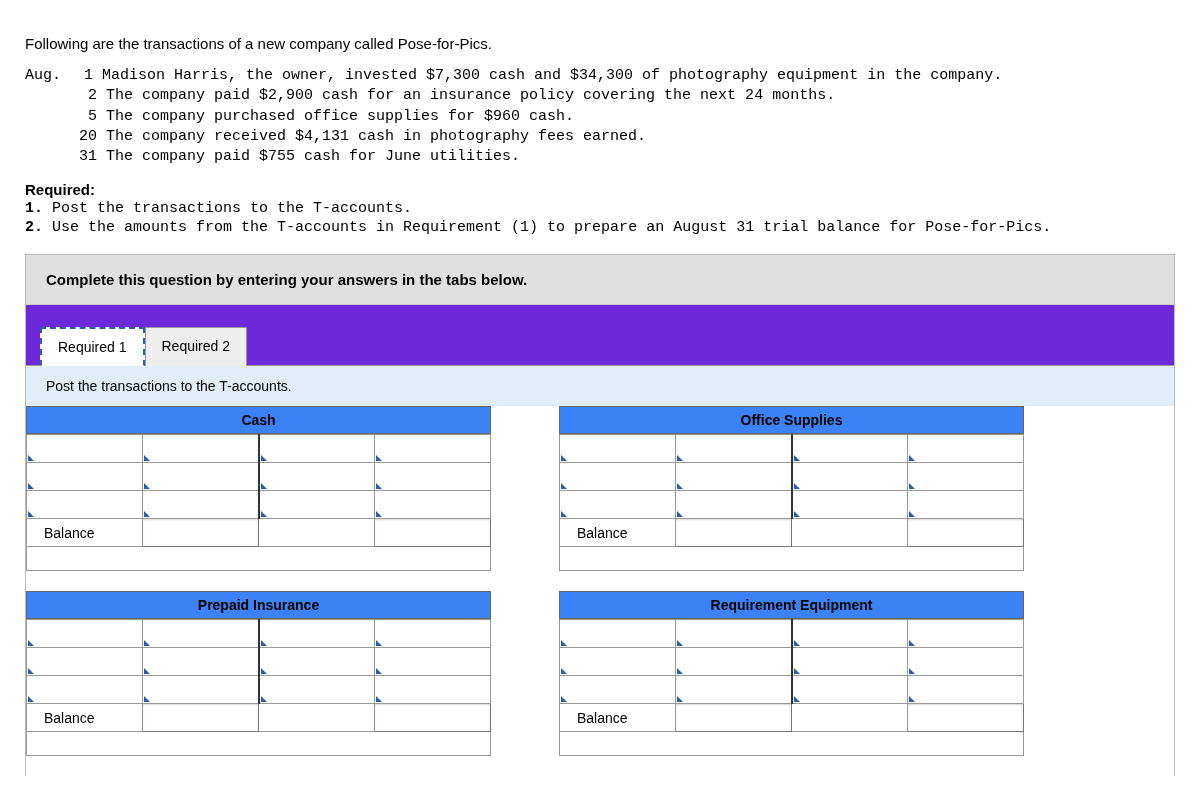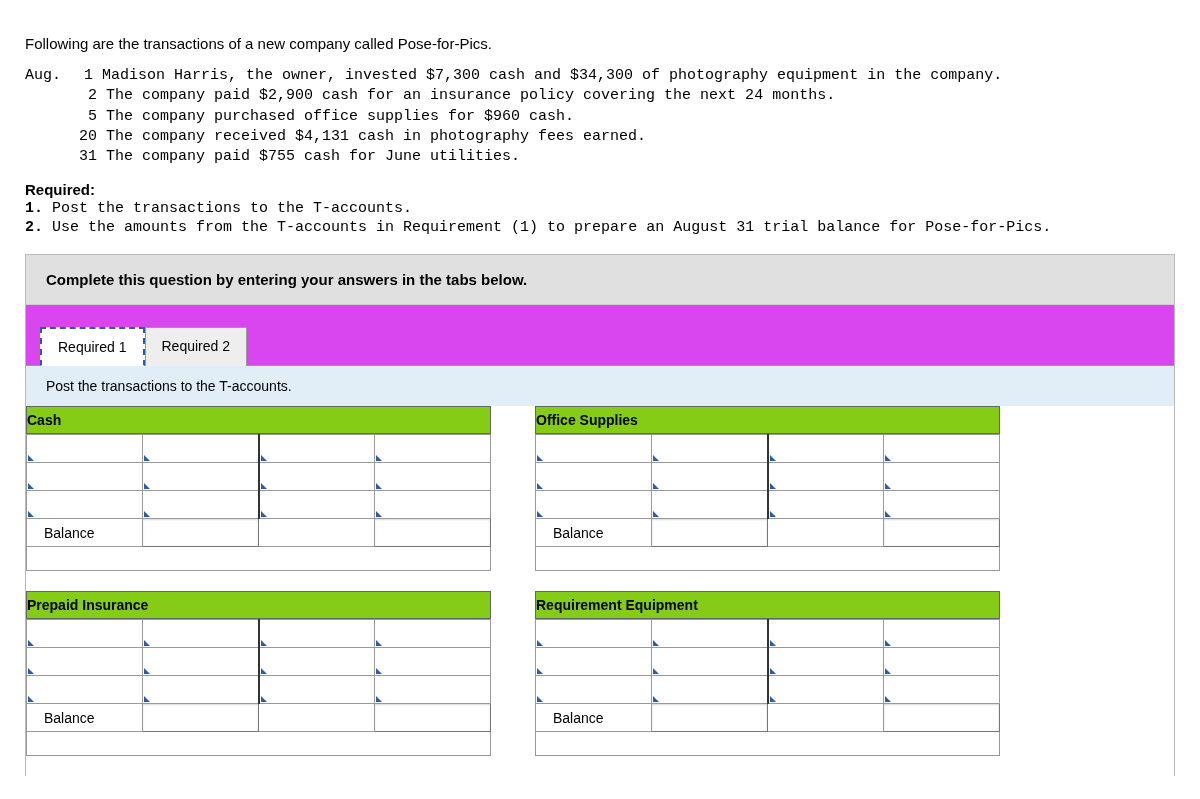--- a/index.html
+++ b/index.html
@@ -32,21 +32,21 @@
   }
   .instr-bar {
     background: #e0e0e0;
     padding: 16px 20px;
     font-weight: bold;
     border-bottom: 1px solid #ccc;
   }
   .tab-row {
     display: flex;
     padding: 22px 0 0 14px;
-    background: #d946ef;
+    background: #6d28d9;
     border-bottom: 1px solid #999;
     text-align: right;
   }
   .tab {
     padding: 10px 16px;
     font-size: 14px;
     border: 1px solid #999;
     border-bottom: none;
     background: #eee;
     margin-right: 0px;
@@ -72,25 +72,25 @@
     background: #fff;
   }
   .t-pair {
     display: flex;
     width: 100%;
   }
   .t-account {
     width: 465px;
     margin: 0 0 20px 0;
   }
-  .t-account + .t-account { margin-left: 44px; }
+  .t-account + .t-account { margin-left: 68px; }
 
   .t-header {
-    background: #84cc16;
-    text-align: left;
+    background: #3b82f6;
+    text-align: center;
     font-weight: bold;
     font-size: 14px;
     padding: 5px 0;
     border: 1px solid #666;
   }
   .t-table { width: 100%; border-collapse: collapse; }
   .t-table td {
     border: 1px solid #999;
     height: 28px;
     position: relative;

